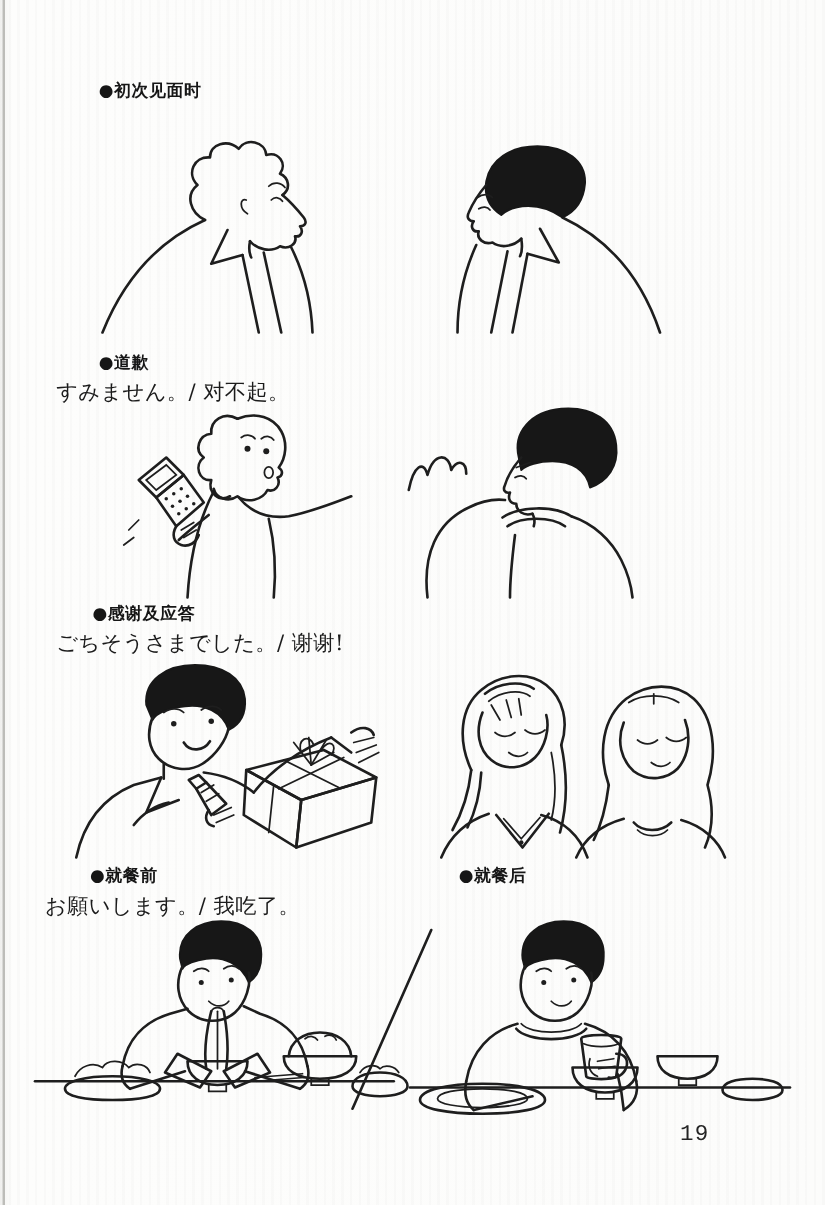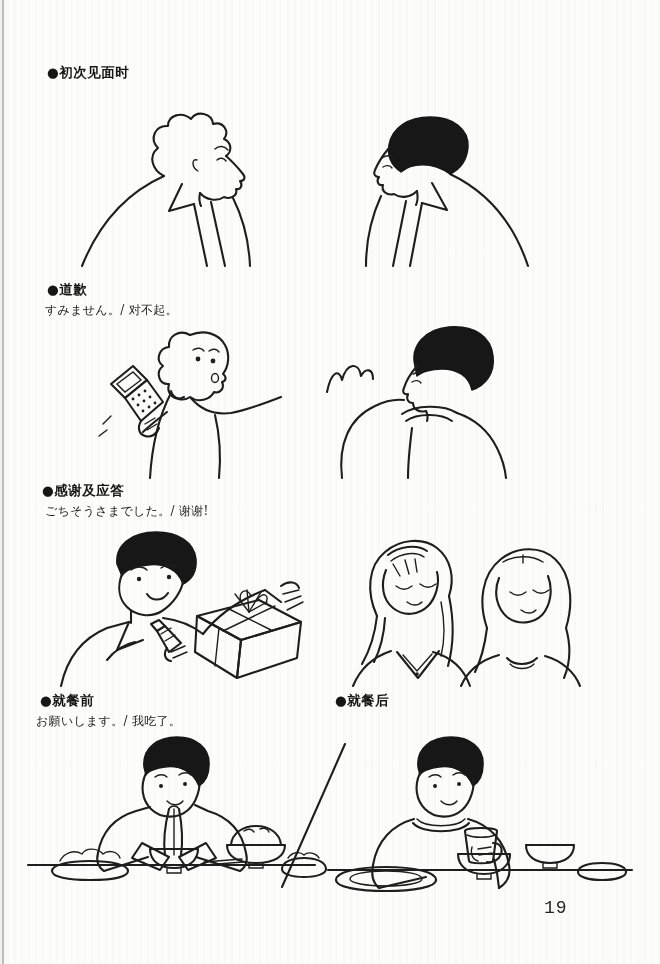--- a/index.html
+++ b/index.html
@@ -16,26 +16,26 @@
     color:#1d1d1d;
   }
   .edge-line{
     position:absolute;left:2px;top:0;width:1.5px;height:964px;
     background:#bdbdb9;
   }
   .heading{
     position:absolute;
     font-family:"DejaVu Sans","Liberation Sans",sans-serif;
     font-weight:bold;font-size:13.5px;letter-spacing:0.5px;
-    white-space:nowrap;color:#161616;
+    white-space:nowrap;color:#161616;margin-left:32px;
   }
   .phrase{
     position:absolute;
     font-family:"DejaVu Serif","Liberation Serif",serif;
-    font-size:12px;letter-spacing:0.3px;white-space:nowrap;color:#1b1b1b;
+    font-size:17px;letter-spacing:0.3px;white-space:nowrap;color:#1b1b1b;
   }
   .phrase.long{font-size:16px;}
   .pagenum{
     position:absolute;left:544px;top:898px;
     font-size:18px;letter-spacing:1px;color:#242424;
     font-family:Liberation Mono, monospace;
   }
   svg.illus{position:absolute;overflow:visible;}
   svg.illus .ln{fill:none;stroke:#1e1e1e;stroke-width:2.1;stroke-linecap:round;stroke-linejoin:round;}
   svg.illus .thin{fill:none;stroke:#1e1e1e;stroke-width:1.4;stroke-linecap:round;}

